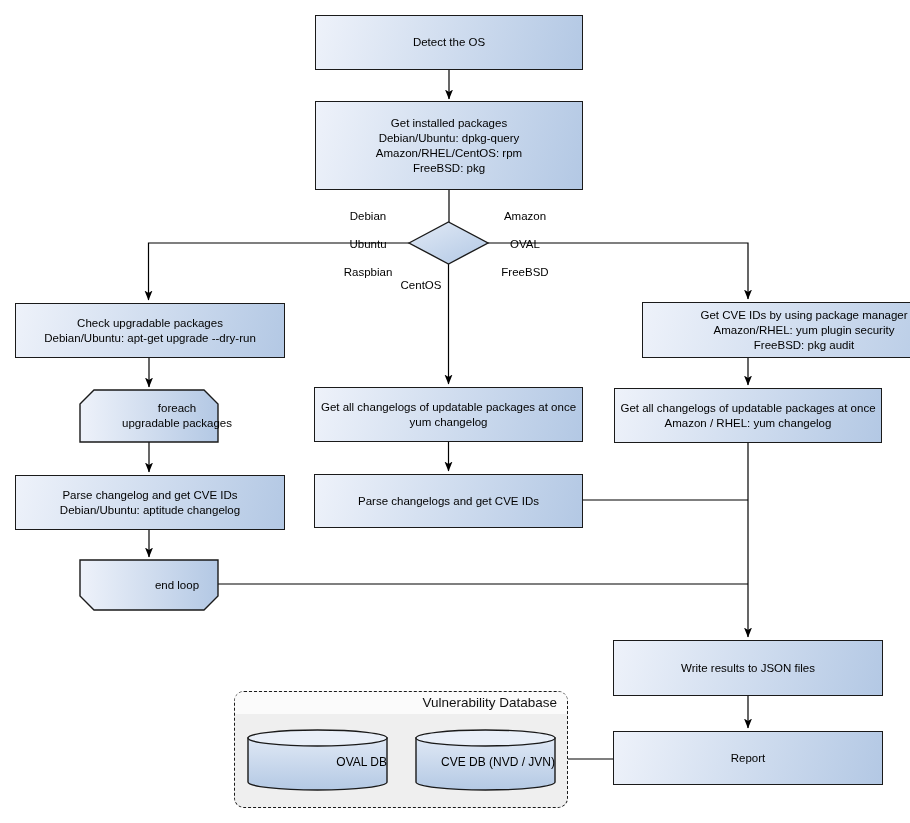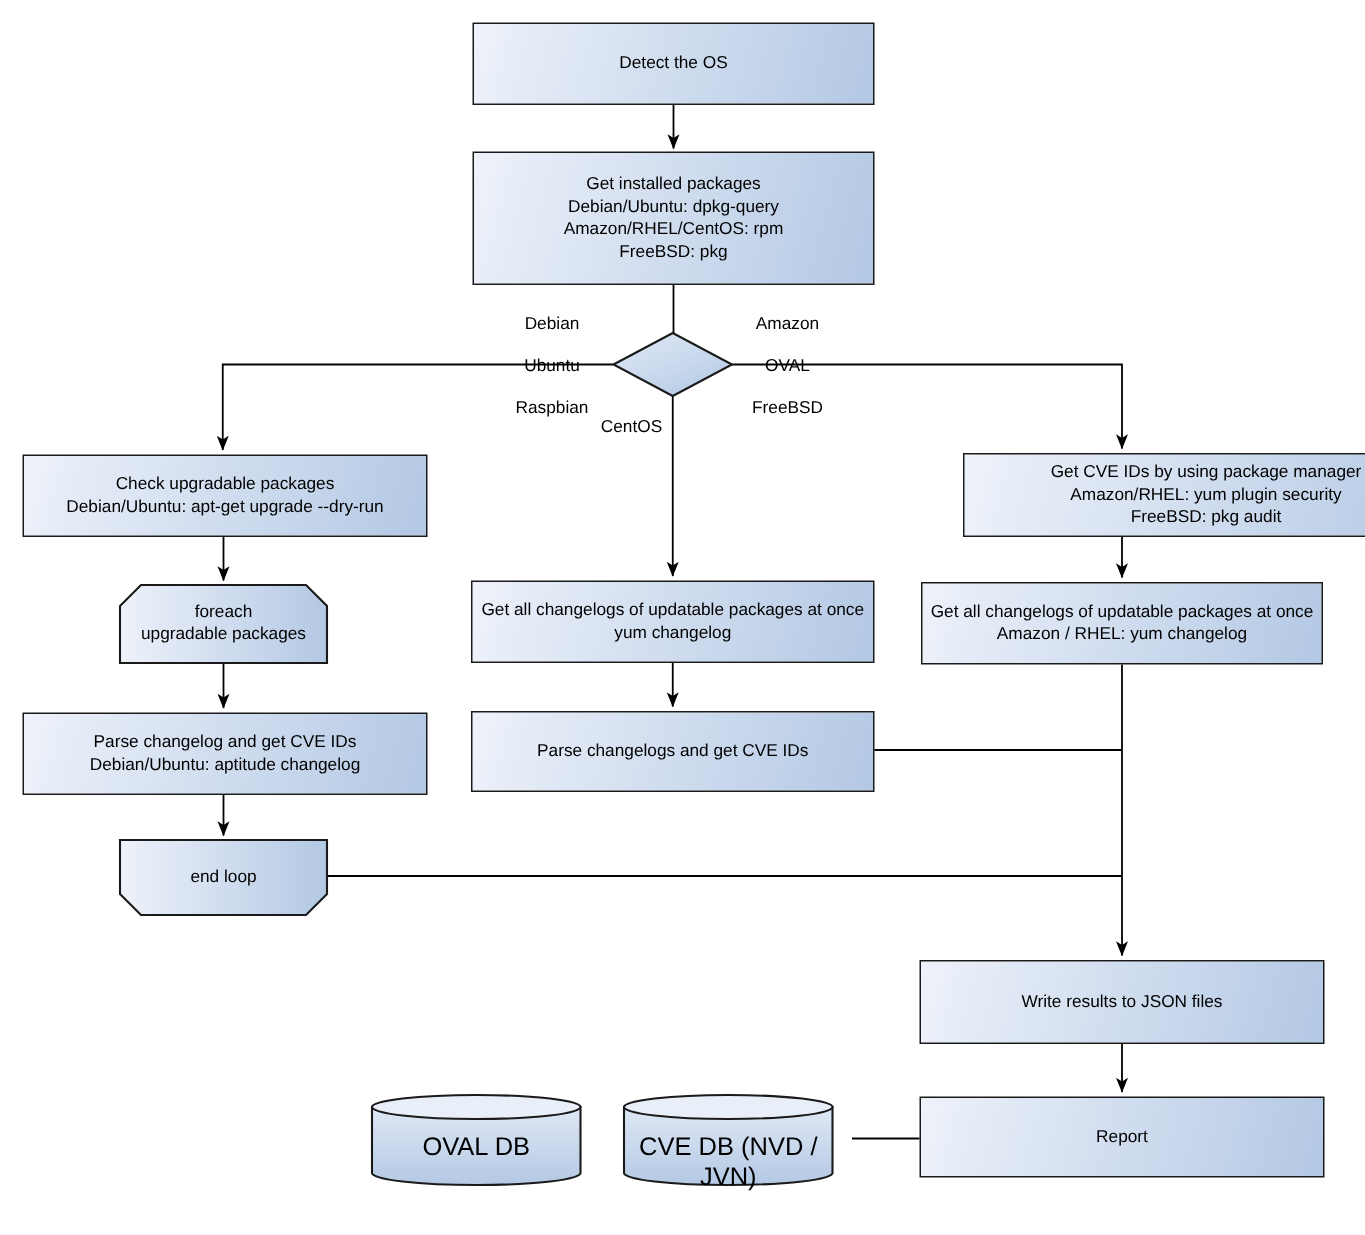--- a/index.html
+++ b/index.html
@@ -37,20 +37,21 @@
     display: flex;
     flex-direction: column;
     justify-content: center;
     align-items: center;
     text-align: center;
     z-index: 4;
     color: #000;
     font-size: 11.5px;
     line-height: 15px;
     pointer-events: none;
+    padding-left: 28px;
   }
   .shape-label .nl { white-space: nowrap; }
   
   .branch-label {
     position: absolute;
     z-index: 4;
     color: #000;
     font-size: 11.5px;
     line-height: 14px;
     text-align: center;
@@ -75,38 +76,43 @@
     border-radius: 8px 8px 0 0;
     text-align: right;
     padding-right: 10px;
     font-size: 13.5px;
     line-height: 22px;
     color: #111;
   }
   .cyl-label {
     position: absolute;
     z-index: 4;
-    font-size: 17px;
-    color: #000;
-    text-align: center;
+    font-size: 12px;
+    color: #000;
+    text-align: right;
     pointer-events: none;
   }
   
   #connectors {
     position: absolute;
     left: 0; top: 0;
     z-index: 2;
     pointer-events: none;
   }
 </style>
 </head>
 <body>
 
 <div id="canvas">
 
+  <div id="vuln-db">
+    <div class="db-header">
+      <span>Vulnerability Database</span>
+    </div>
+  </div>
 
   <svg id="connectors" width="910" height="823" viewBox="0 0 910 823">
     <defs>
       <marker id="arrow" markerWidth="11" markerHeight="9" refX="9.5" refY="4" orient="auto" markerUnits="userSpaceOnUse">
         <path d="M0,0 L10,4 L0,8 L2.5,4 Z" fill="#000"></path>
       </marker>
       <linearGradient id="gradH" x1="0" y1="0" x2="1" y2="0">
         <stop offset="0" stop-color="#eef2fa"></stop>
         <stop offset="1" stop-color="#b3c8e4"></stop>
       </linearGradient>

